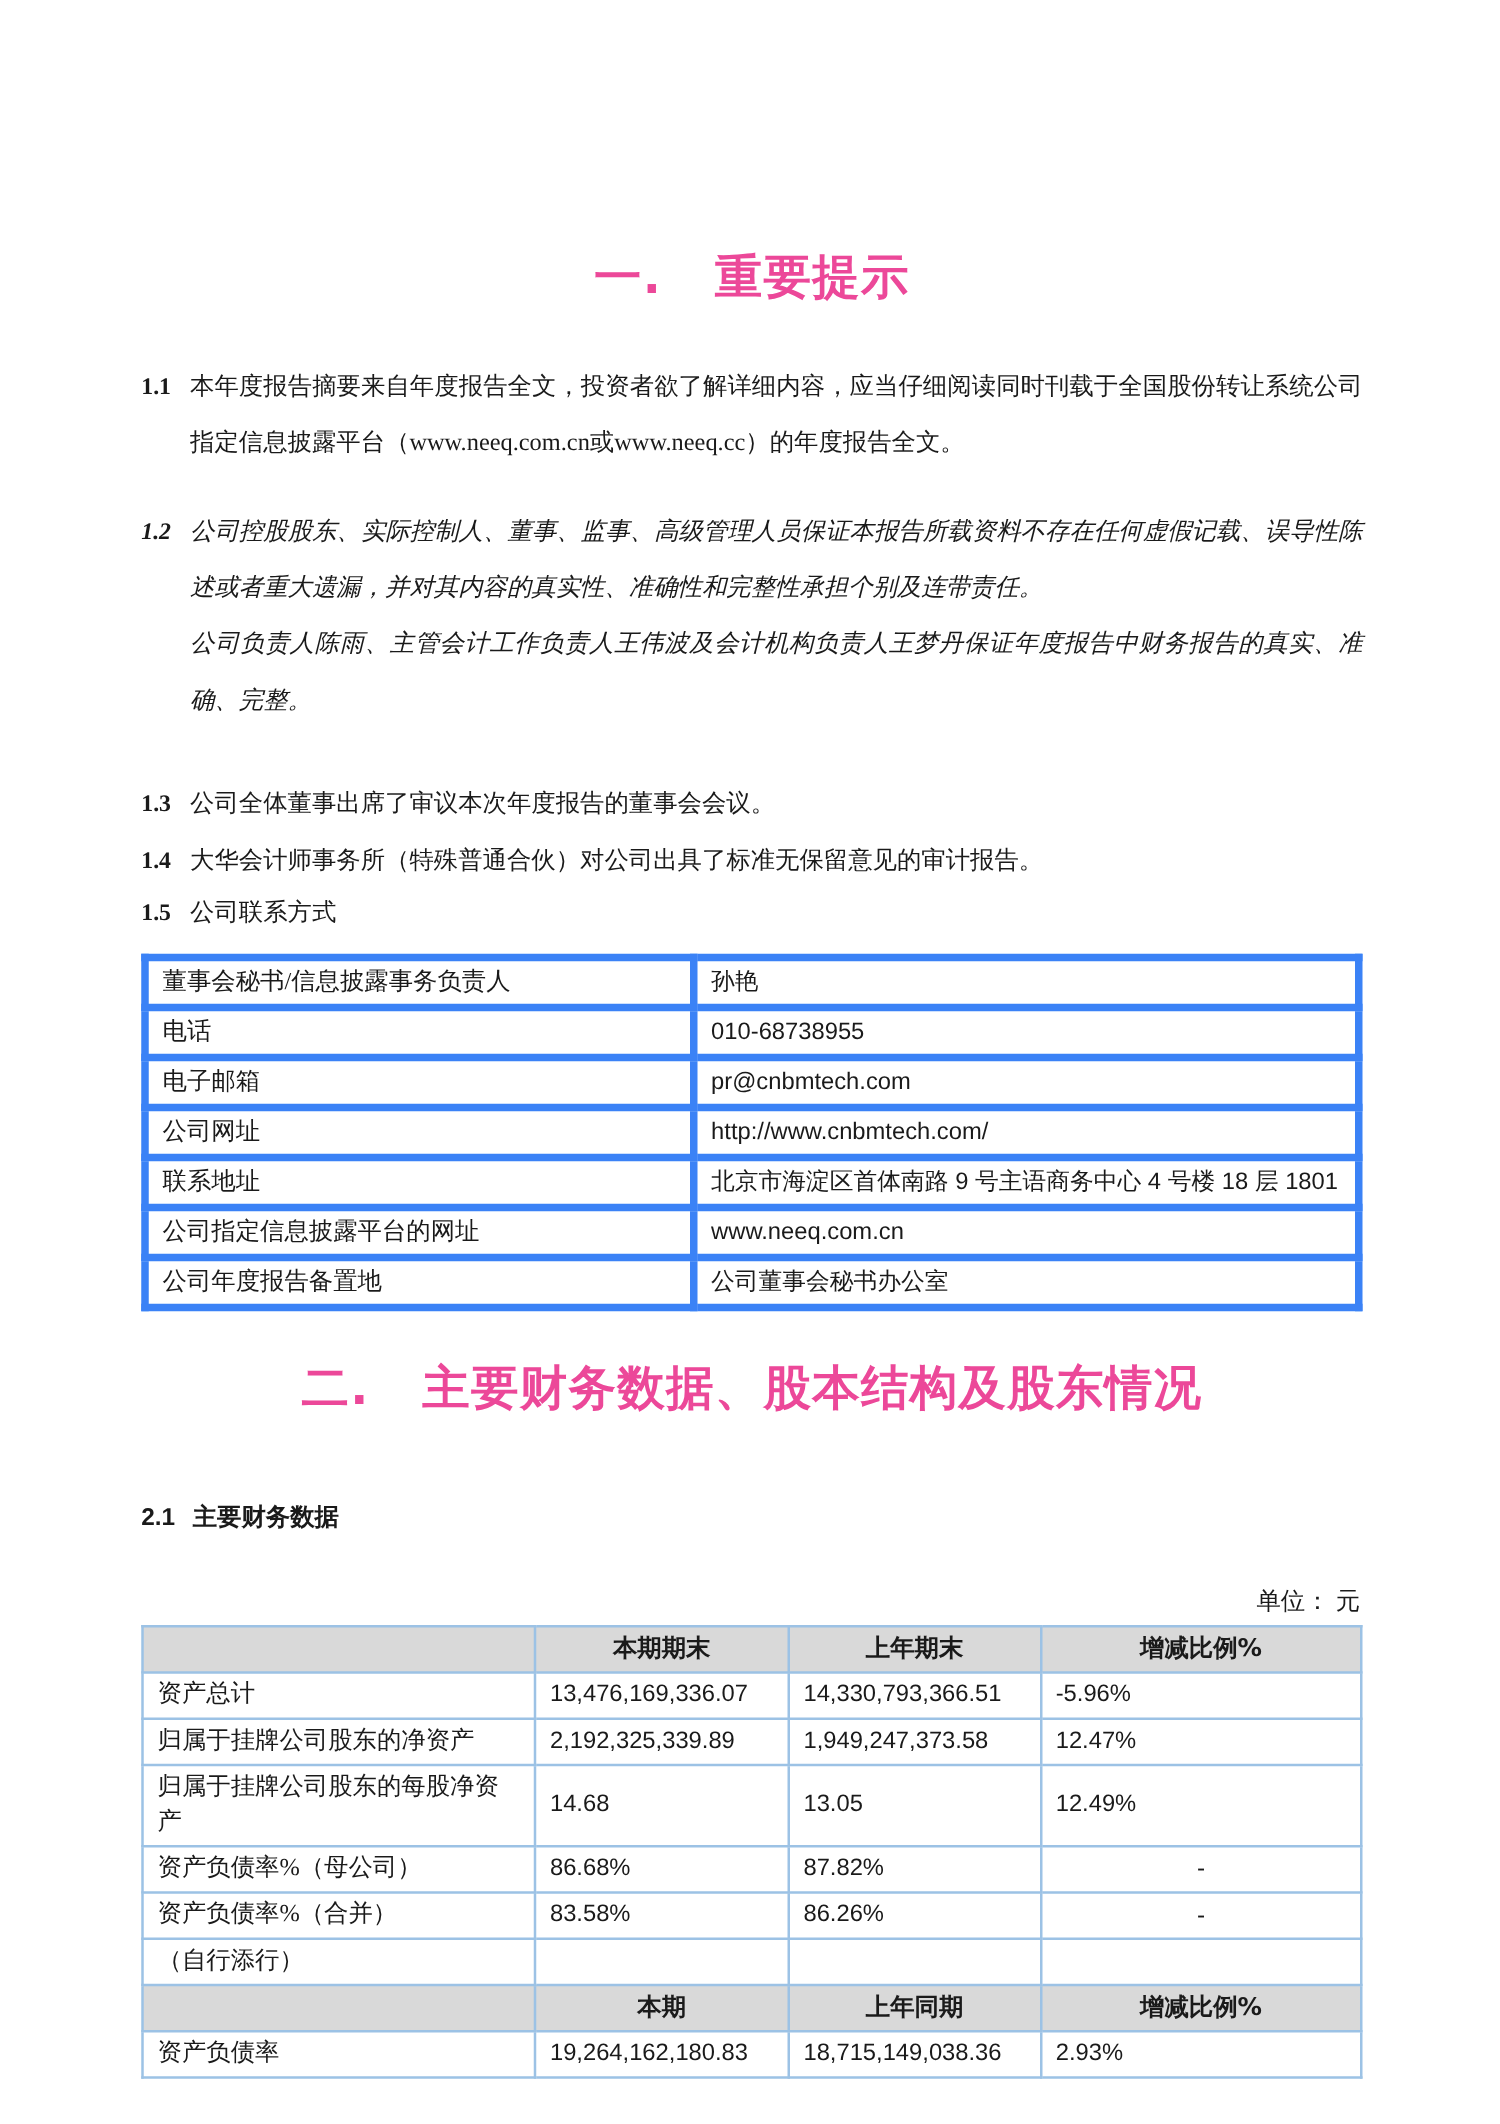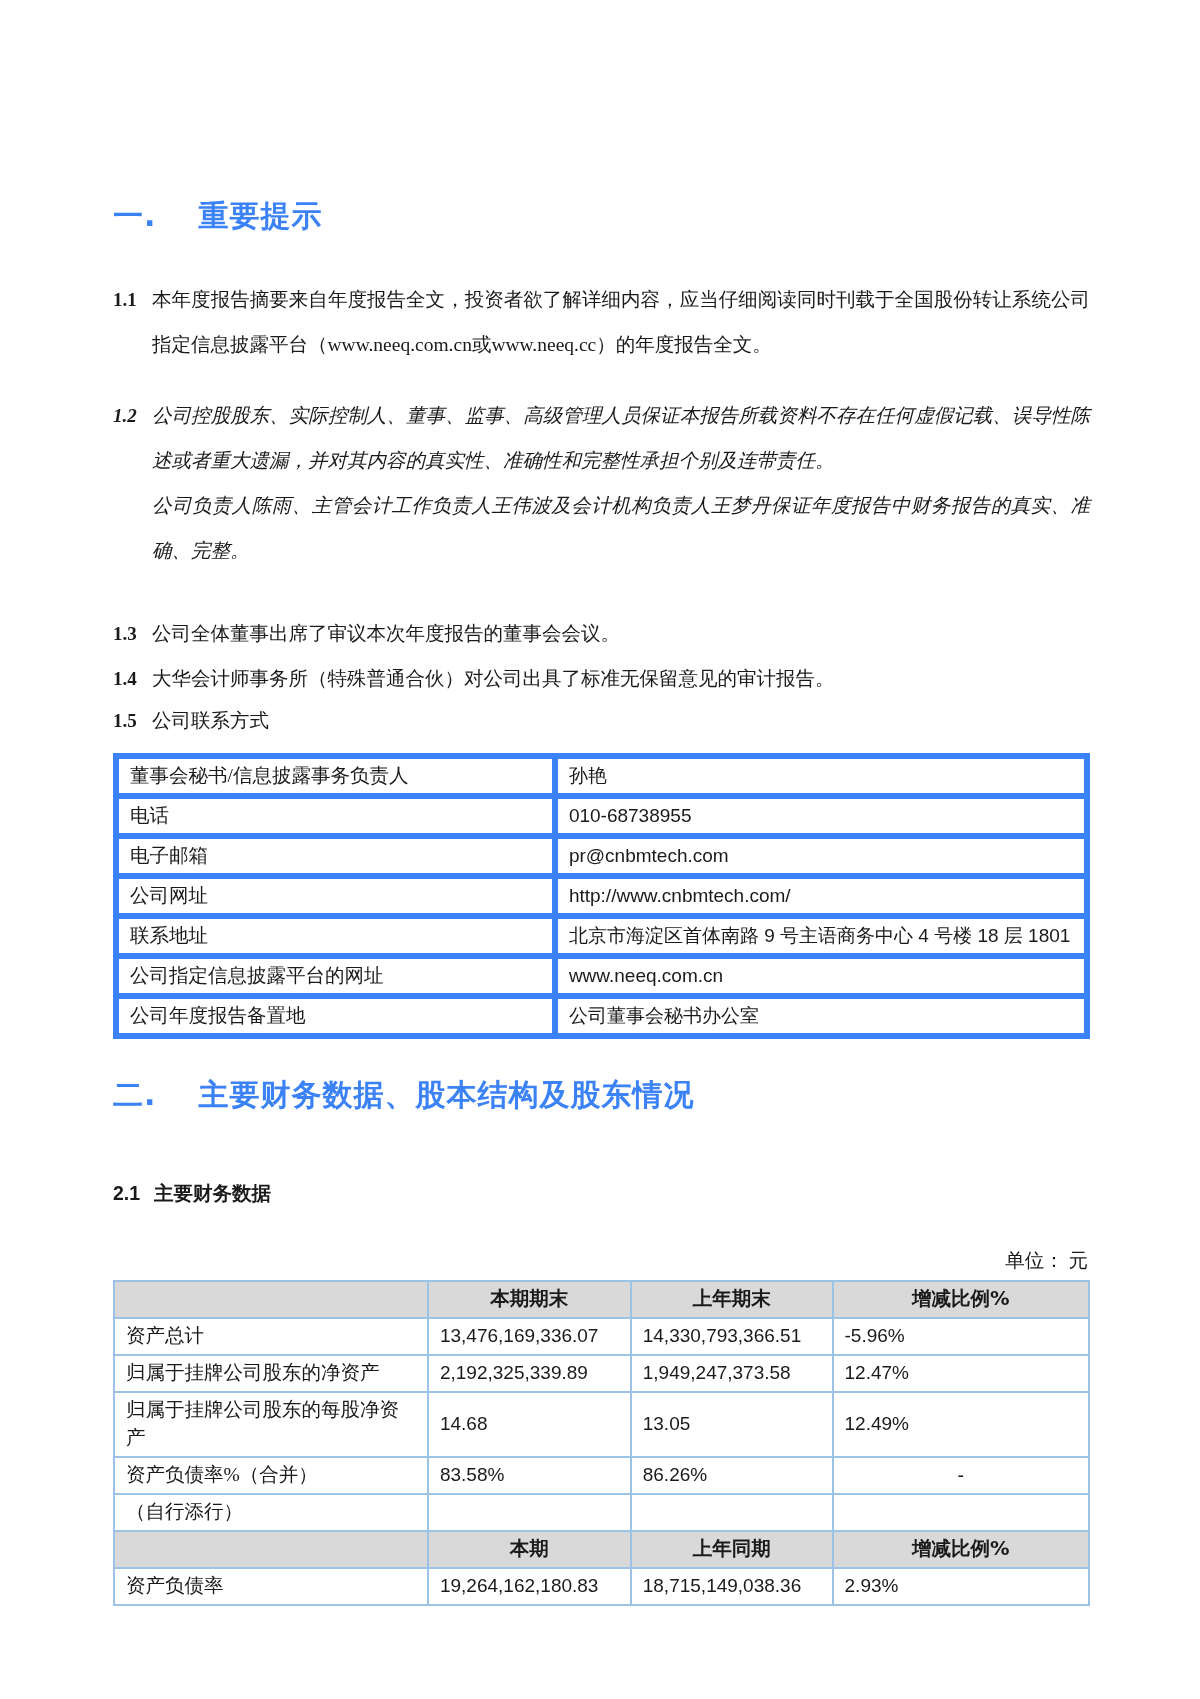--- a/index.html
+++ b/index.html
@@ -13,24 +13,25 @@
   }
   .page {
     box-sizing: border-box;
     width: 1200px;
     height: 1699px;
     padding: 196px 110px 0 113px;
   }
 
   
   .sec-title {
+    text-align: center;
     font-family: "DejaVu Sans", "Liberation Sans", sans-serif;
     font-weight: 700;
-    font-size: 30px;
-    color: #3b82f6;
+    font-size: 38px;
+    color: #ec4899;
     margin: 0 0 40px 0;
     letter-spacing: 1px;
   }
   .sec-title .sec-num { margin-right: 42px; }
   .sec-title-2 { margin: 36px 0 64px 0; }
 
   
   .item { display: flex; }
   .item .num {
     flex: 0 0 39px;
@@ -210,20 +211,26 @@
         <td class="num">1,949,247,373.58</td>
         <td class="num">12.47%</td>
       </tr>
       <tr>
         <td class="lbl">归属于挂牌公司股东的每股净资产</td>
         <td class="num">14.68</td>
         <td class="num">13.05</td>
         <td class="num">12.49%</td>
       </tr>
       <tr>
+        <td class="lbl">资产负债率%（母公司）</td>
+        <td class="num">86.68%</td>
+        <td class="num">87.82%</td>
+        <td class="ctr">-</td>
+      </tr>
+      <tr>
         <td class="lbl">资产负债率%（合并）</td>
         <td class="num">83.58%</td>
         <td class="num">86.26%</td>
         <td class="ctr">-</td>
       </tr>
       <tr>
         <td class="lbl">（自行添行）</td>
         <td class="num"></td>
         <td class="num"></td>
         <td class="num"></td>

